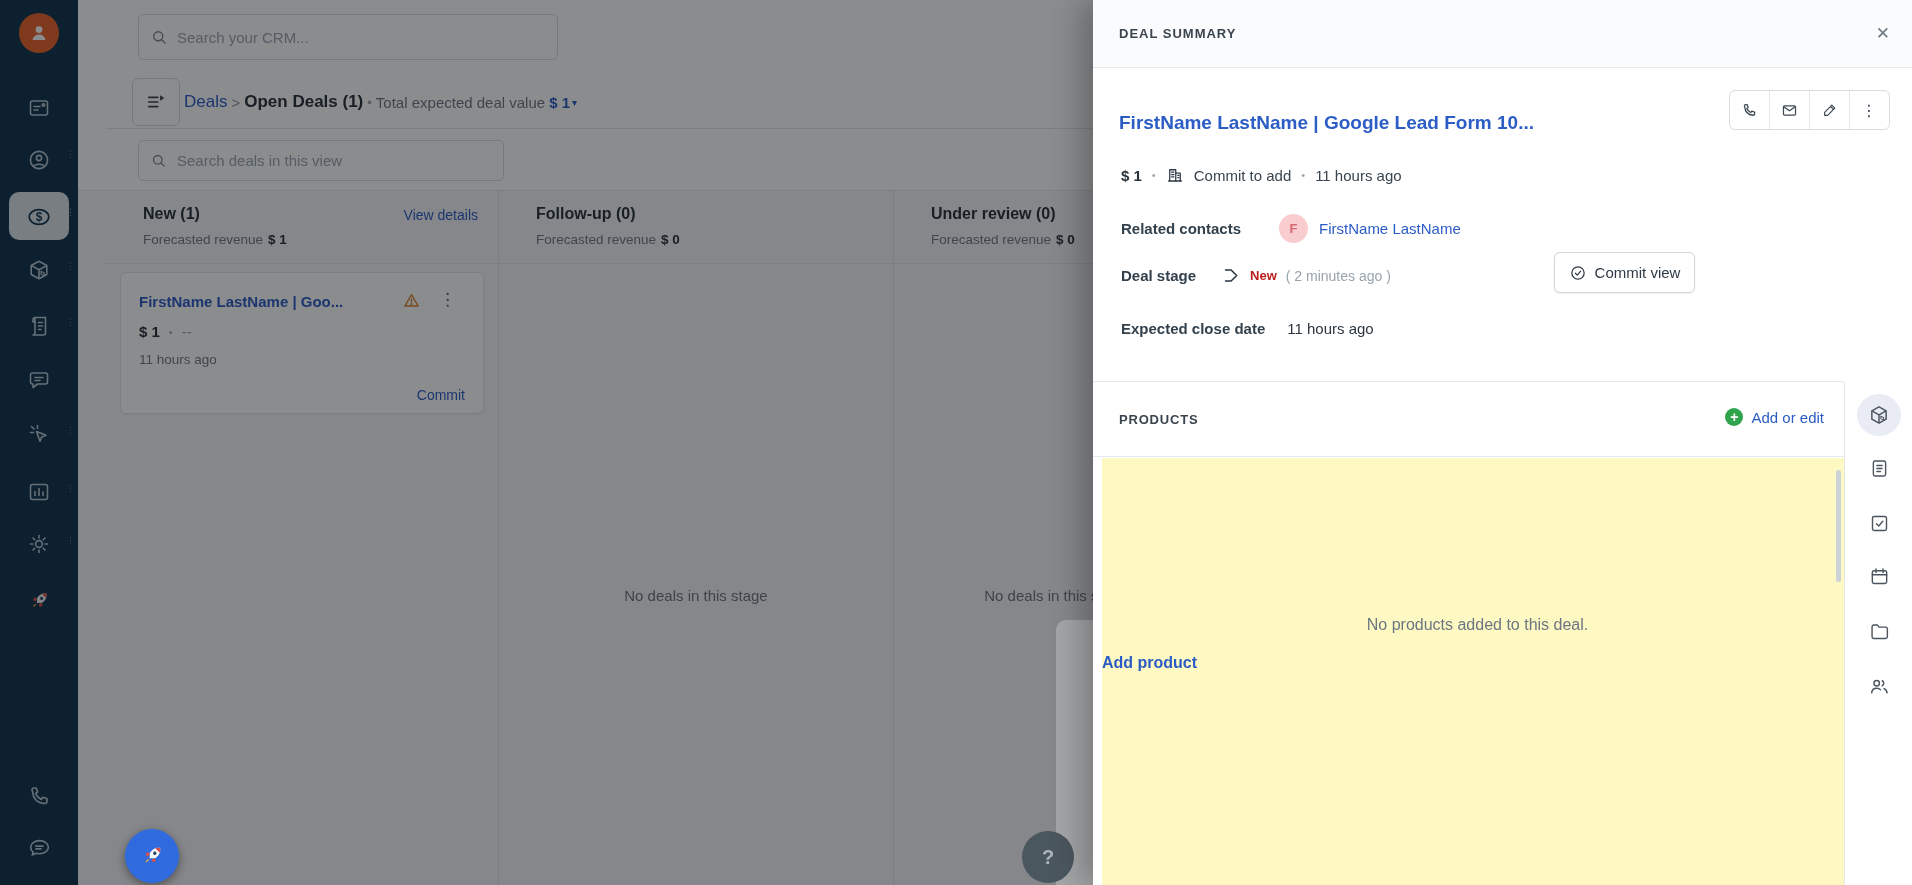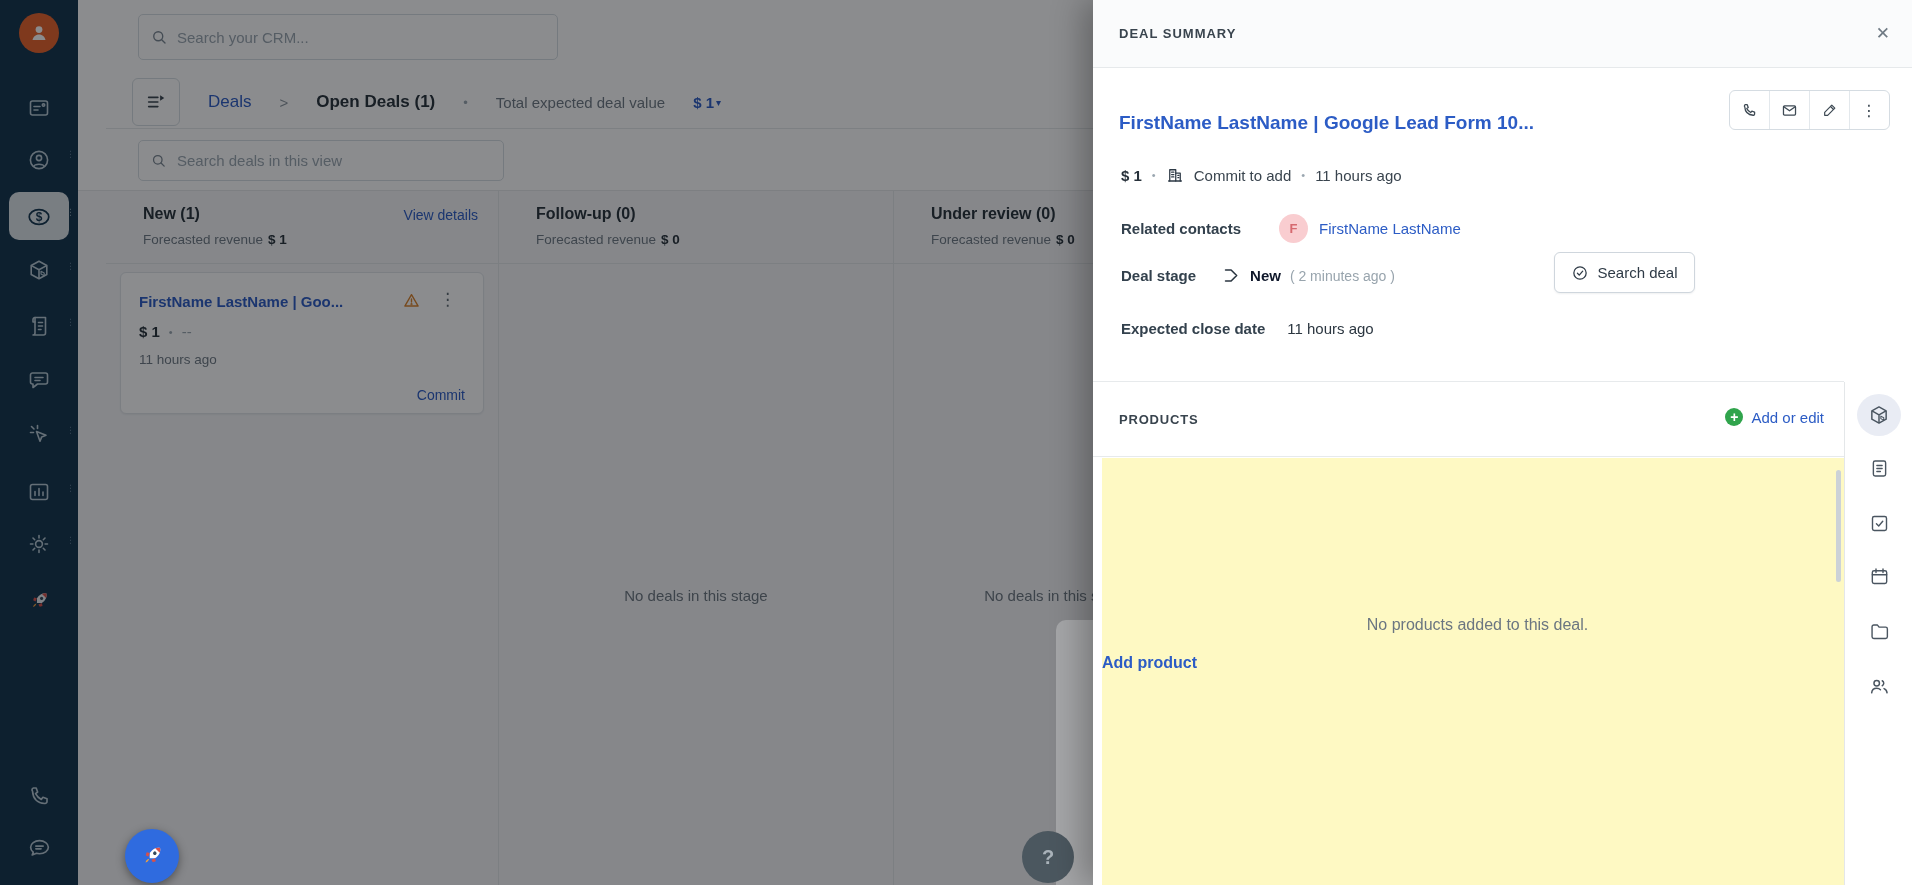--- a/index.html
+++ b/index.html
@@ -8,21 +8,21 @@
   svg{display:block;}
   
   .main{position:absolute;left:0;top:0;width:1912px;height:885px;background:#fff;z-index:1;margin-left:28px;}
   .topbar{position:absolute;left:78px;top:0;width:1834px;height:128px;background:#fff;border-bottom:1px solid #e4e8ea;}
   .srch{position:relative;display:flex;align-items:center;}
   .srch svg{position:absolute;left:12px;color:#7a8691;}
   .srch input{width:100%;height:100%;box-sizing:border-box;border:1px solid #d6dde2;border-radius:5px;
       padding:0 12px 0 38px;font-family:inherit;font-size:15px;color:#27313a;background:#fff;outline:none;}
   .srch input::placeholder{color:#9aa6b0;}
   .gsearch{position:absolute;left:32px;top:14px;width:420px;height:46px;}
-  .crumbrow{position:absolute;left:26px;top:76px;height:52px;display:flex;align-items:center;gap:28px;}
+  .crumbrow{position:absolute;left:26px;top:76px;height:52px;display:flex;align-items:center;gap:4px;}
   .viewbtn{width:46px;height:46px;border:1px solid #d6dde2;border-radius:6px;background:#fff;
       display:flex;align-items:center;justify-content:center;color:#39444e;}
   .bc-link{color:#2c5cc5;font-size:17px;cursor:pointer;}
   .bc-sep{color:#8a949d;font-size:15px;}
   .bc-cur{color:#27313a;font-size:17px;font-weight:700;}
   .bc-dot{color:#9aa6b0;font-size:13px;}
   .bc-label{color:#6f7a84;font-size:15px;}
   .bc-val{color:#2c5cc5;font-size:15px;font-weight:700;display:flex;align-items:center;gap:2px;cursor:pointer;}
   .bc-caret{font-size:10px;color:#2c5cc5;}
   .searchrow{position:absolute;left:78px;top:129px;width:1834px;height:61px;background:#fff;}
@@ -77,21 +77,21 @@
   .metarow{position:absolute;left:28px;top:166px;display:flex;align-items:center;gap:10px;font-size:15px;color:#39444e;}
   .metaval{font-weight:700;color:#27313a;}
   .mdot{color:#9aa6b0;font-size:11px;}
   .prow-label{font-size:15px;font-weight:600;color:#33414d;}
   .relrow{position:absolute;left:28px;top:214px;display:flex;align-items:center;}
   .avatar{width:29px;height:29px;border-radius:50%;background:#f9cdd0;color:#d6696f;font-size:13px;font-weight:700;
           display:flex;align-items:center;justify-content:center;margin-left:38px;}
   .relname{margin-left:11px;font-size:15px;color:#2c5cc5;cursor:pointer;}
   .stagerow{position:absolute;left:28px;top:266px;display:flex;align-items:center;}
   .stageic{margin-left:26px;color:#2a3540;}
-  .stageval{margin-left:9px;font-size:15px;font-weight:700;color:#0f172a;text-align:center;}
+  .stageval{margin-left:9px;font-size:13px;font-weight:700;color:#b91c1c;text-align:center;}
   .stageago{margin-left:9px;font-size:14px;color:#98a4ad;}
   .closerow{position:absolute;left:28px;top:320px;display:flex;align-items:center;}
   .closeval{margin-left:22px;font-size:15px;color:#2b3640;}
   .commitbtn{position:absolute;left:461px;top:252px;width:141px;height:41px;border:1px solid #cfd6dd;border-radius:6px;
          background:#fff;display:flex;align-items:center;justify-content:center;gap:8px;font-size:15px;color:#2e3a46;
          box-shadow:0 1px 2px rgba(30,40,50,.07);cursor:pointer;}
   .prodhead{position:absolute;left:0;top:381px;width:751px;height:76px;border-top:1px solid #e7eaec;border-bottom:1px solid #e7eaec;
          box-sizing:border-box;background:#fff;}
   .prodtitle{position:absolute;left:26px;top:30px;font-size:13px;font-weight:700;letter-spacing:.8px;color:#39444e;}
   .addoredit{position:absolute;right:20px;top:26px;display:flex;align-items:center;gap:8px;cursor:pointer;}
@@ -391,21 +391,21 @@
     <div class="closerow">
       <span class="prow-label">Expected close date</span>
       <span class="closeval">11 hours ago</span>
     </div>
 
     <button class="commitbtn">
       <svg width="18" height="18" viewBox="0 0 24 24" fill="none" stroke="#2e3a46" stroke-width="1.7" stroke-linecap="round" stroke-linejoin="round">
           <circle cx="12" cy="12" r="8.2"></circle>
           <path d="M8.6 12.4l2.4 2.4 4.6-5.2"></path>
         </svg>
-      <span>Search deal</span>
+      <span>Commit view</span>
     </button>
 
     <div class="prodhead">
       <span class="prodtitle">PRODUCTS</span>
       <span class="addoredit">
         <span class="plus">+</span>
         <span class="txt">Add or edit</span>
       </span>
     </div>
 

